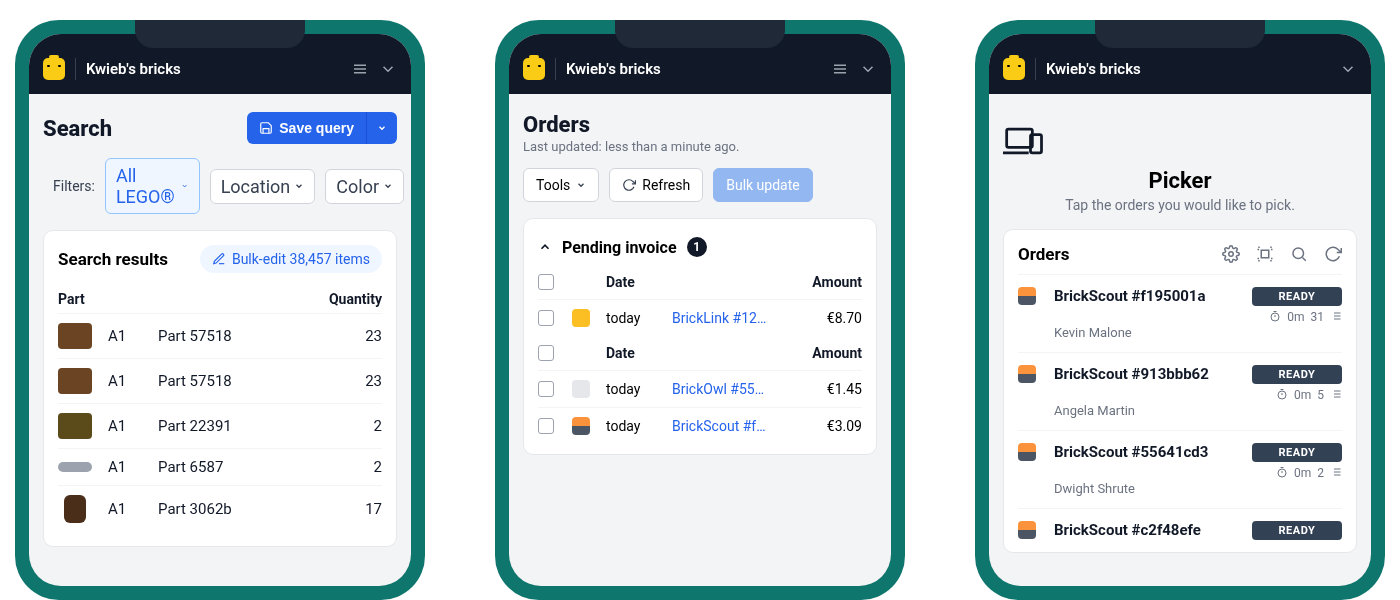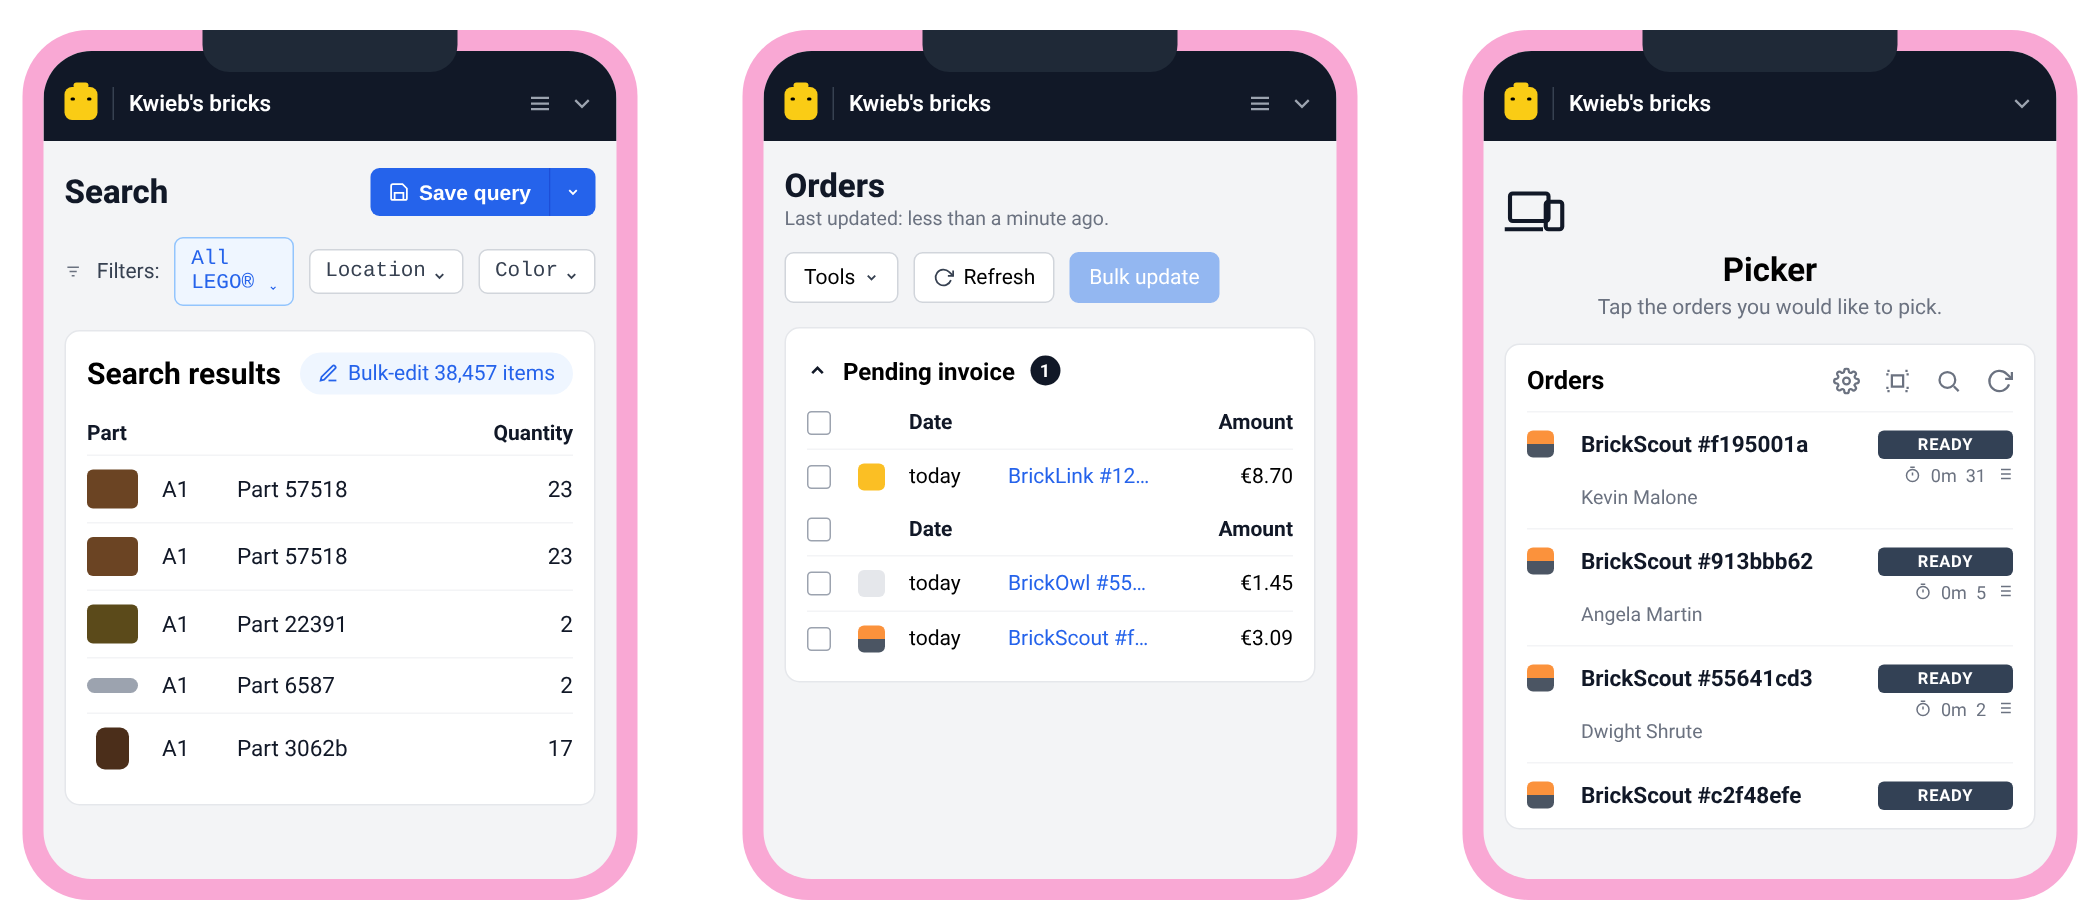--- a/index.html
+++ b/index.html
@@ -10,21 +10,21 @@
     height: 600px;
     overflow: hidden;
     display: flex;
     gap: 70px;
     padding: 20px 30px 0 30px;
     justify-content: center;
   }
   .phone {
     width: 410px;
     height: 580px;
-    background: #f9a8d4;
+    background: #0f766e;
     border-radius: 44px;
     padding: 14px;
     position: relative;
     flex-shrink: 0;
   }
   .phone::before { 
     content: "";
     position: absolute;
     top: 0;
     left: 50%;
@@ -87,21 +87,21 @@
   .save-btn {
     background:#2563eb; color:#fff; border:none; padding:8px 12px;
     font-size:14px; font-weight:600; border-radius:6px 0 0 6px;
     display:flex; align-items:center; gap:6px;
   }
   .save-caret {
     background:#2563eb; color:#fff; border:none; border-left:1px solid #1d4ed8;
     padding:0 10px; border-radius:0 6px 6px 0;
   }
   .filterrow { display:flex; align-items:center; gap:10px; margin-bottom:16px; color:#374151; font-size:14px;}
-  .chip { background:#fff; border:1px solid #d1d5db; border-radius:6px; padding:6px 10px; font-size:14px; display:flex; align-items:flex-end; gap:4px;font-family:Liberation Mono, monospace;}
+  .chip { background:#fff; border:1px solid #d1d5db; border-radius:6px; padding:6px 10px; font-size:18px; display:flex; align-items:center; gap:4px;}
   .chip.blue { border-color:#93c5fd; background:#eff6ff; color:#2563eb; }
   .card { background:#fff; border:1px solid #e5e7eb; border-radius:10px; padding:14px 14px; }
   .results-head { display:flex; align-items:center; justify-content:space-between; margin-bottom:12px;}
   .bulk-pill { background:#eff6ff; color:#2563eb; font-size:14px; border-radius:999px; padding:6px 12px; display:flex; align-items:center; gap:6px;}
   .th-row { display:flex; font-weight:700; font-size:14px; color:#111827; padding:6px 0;}
   .col-part { flex:0 0 50px; }
   .col-loc { flex:0 0 50px; }
   .col-name { flex:1; }
   .col-qty { flex:0 0 60px; text-align:right; }
   .row { display:flex; align-items:center; font-size:15px; color:#111827; padding:9px 0; border-top:1px solid #f3f4f6;}
@@ -198,21 +198,21 @@
         </div>
         <div class="chip">
           <span>Color</span>
           <svg width="10" height="10" viewBox="0 0 24 24" fill="none" stroke="#374151" stroke-width="3">
               <polyline points="6 9 12 15 18 9"></polyline>
             </svg>
         </div>
       </div>
       <div class="card">
         <div class="results-head">
-          <strong style="font-size:20px;">Search results</strong>
+          <strong style="font-size:17px;">Search results</strong>
           <div class="bulk-pill">
             <svg width="14" height="14" viewBox="0 0 24 24" fill="none" stroke="#2563eb" stroke-width="2">
                 <path d="M12 20h9"></path>
                 <path d="M16.5 3.5a2.1 2.1 0 013 3L7 19l-4 1 1-4z"></path>
               </svg>
             <span>Bulk-edit 38,457 items</span>
           </div>
         </div>
         <div class="th-row">
           <div class="col-part">Part</div>

